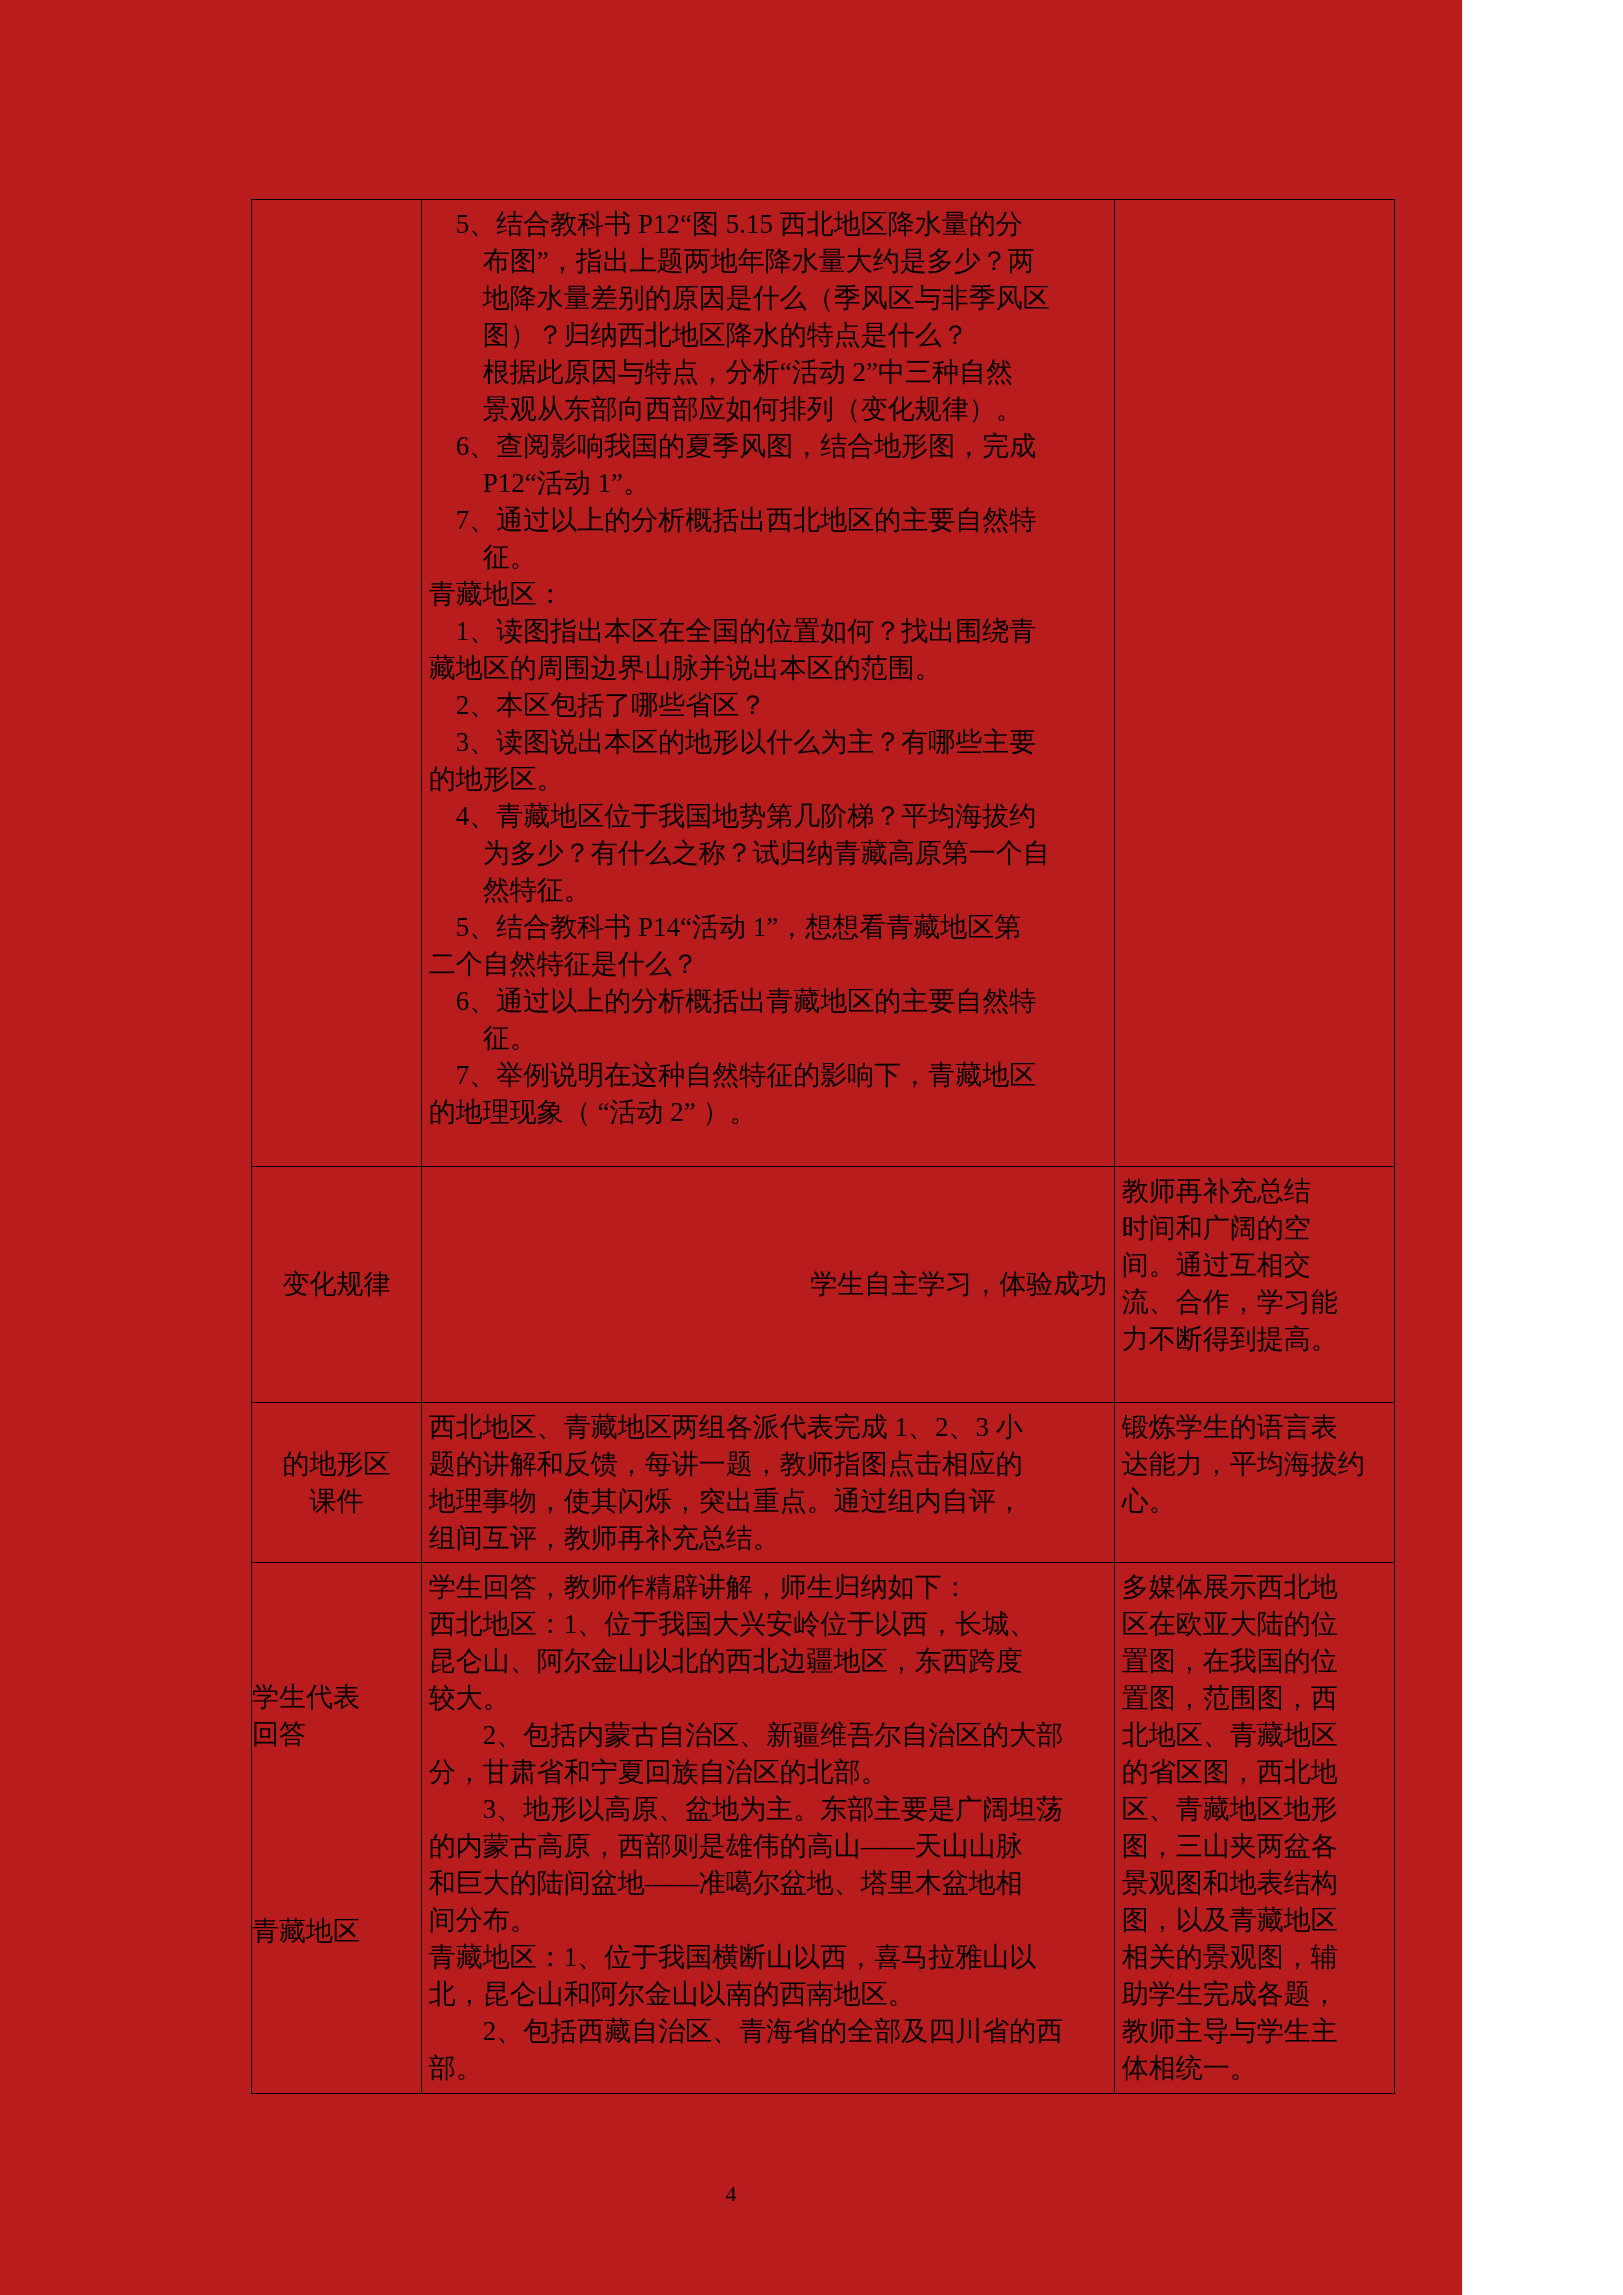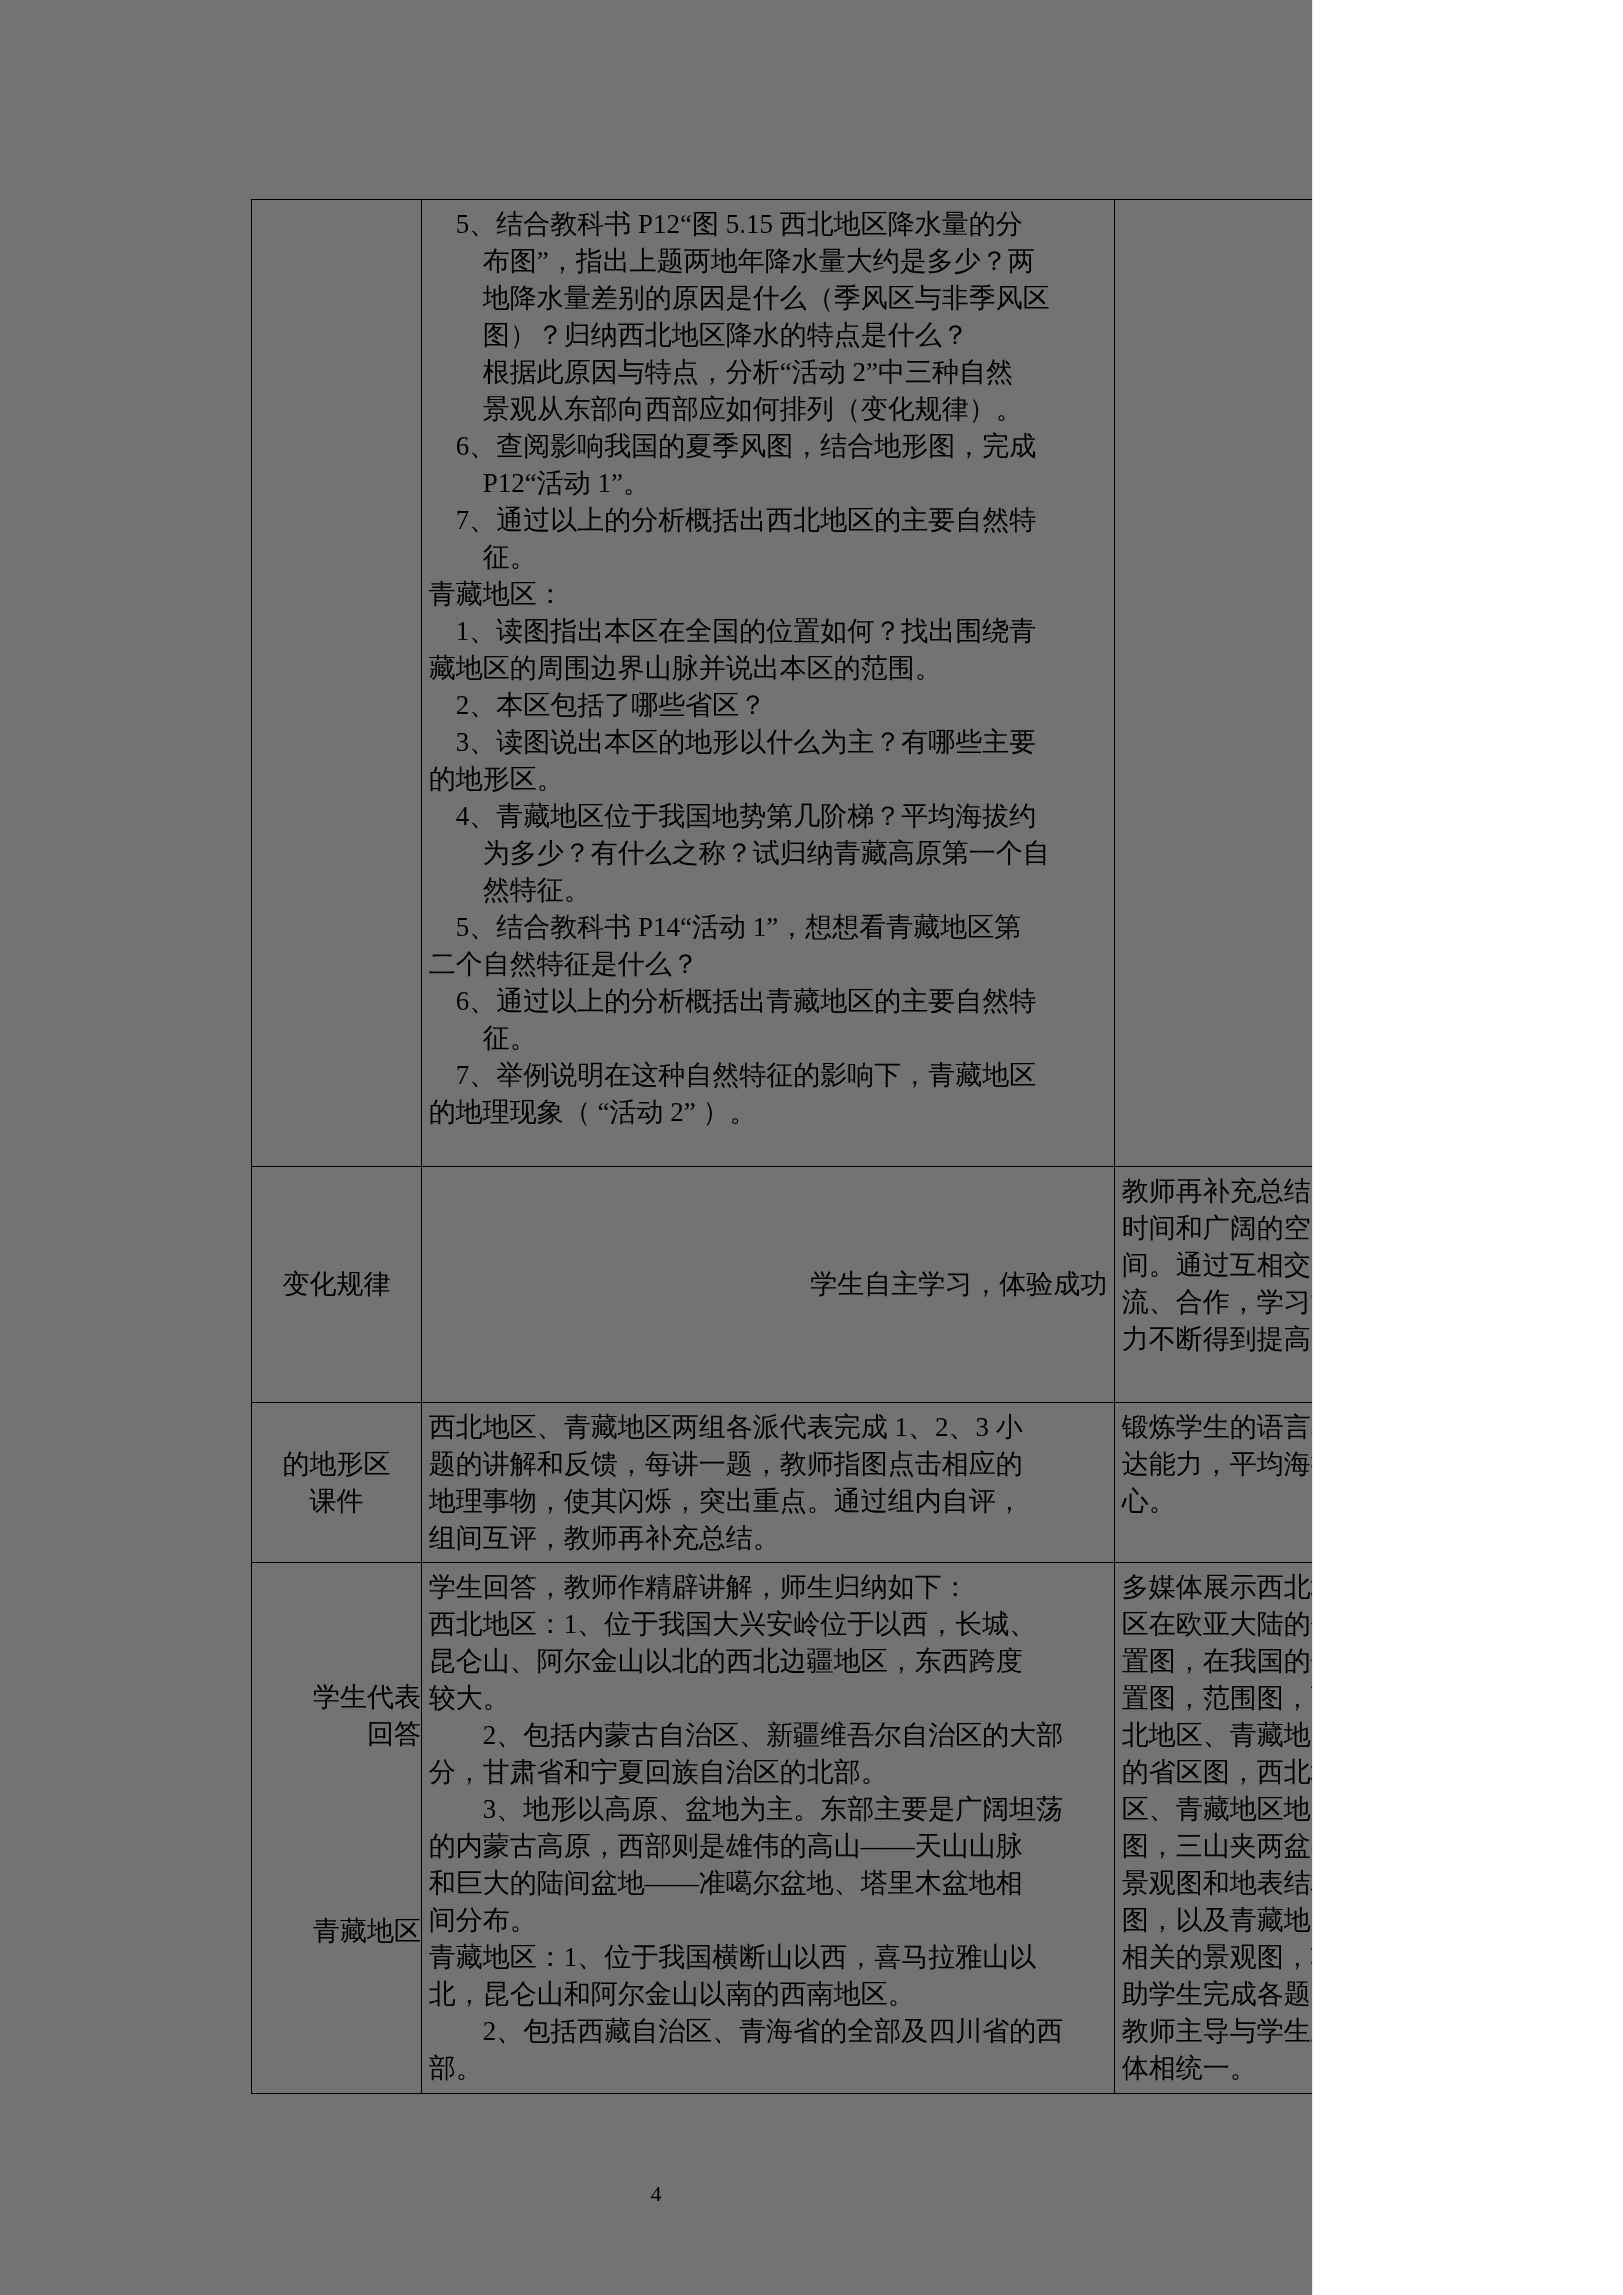--- a/index.html
+++ b/index.html
@@ -2,23 +2,23 @@
 <html style="font-size:11px"><head>
 <meta charset="utf-8">
 <style>
   html, body {
     margin: 0;
     padding: 0;
     background: #ffffff;
   }
   .page {
     position: relative;
-    width: 1312px;
+    width: 1462px;
     height: 2295px;
-    background: #737373;
+    background: #b91c1c;
     color: #000000;
     font-family: "Liberation Serif", "DejaVu Serif", serif;
     outline: 0.7px solid #e6e6e6;
     overflow: hidden;
   }
   table.plan-table {
     position: absolute;
     left: 251px;
     top: 199px;
     width: 1143px;
@@ -41,21 +41,21 @@
   tr.r4 { height: 531px; }
   .pre {
     white-space: pre-wrap;
     word-break: break-all;
   }
   td.label-cell {
     text-align: center;
     vertical-align: middle;
   }
   td.label-cell-top {
-    text-align: right;
+    text-align: left;
     vertical-align: top;
     padding: 0;
     margin-top: 44px;
   }
   td.center-cell {
     text-align: right;
     vertical-align: middle;
   }
   .label-top-block { margin-top: 116px; }
   .label-bottom-block { margin-top: 160px; }

